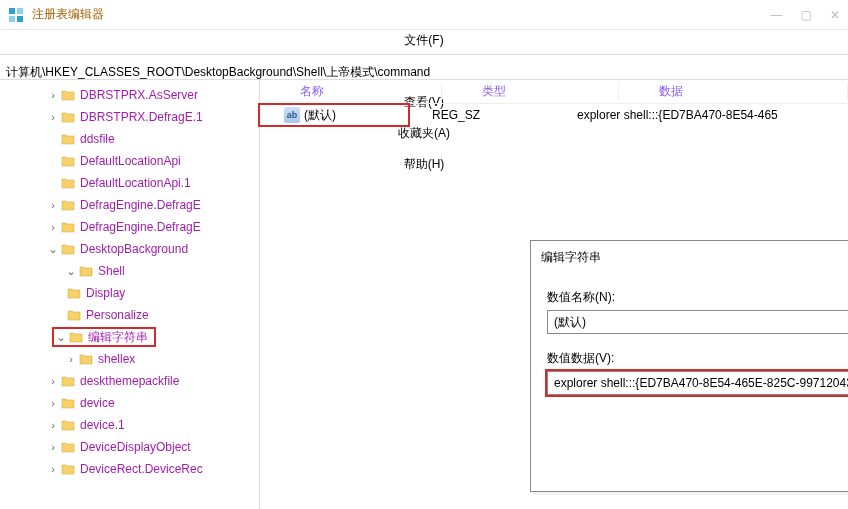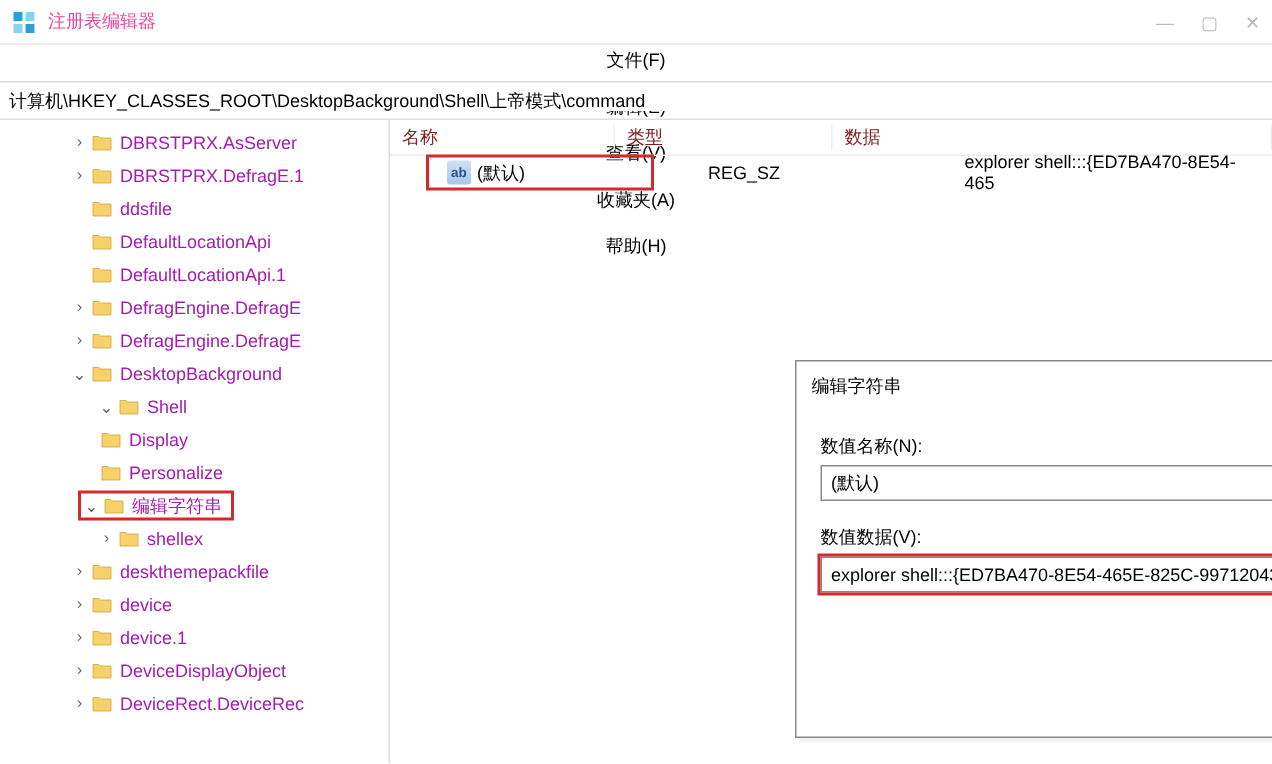--- a/index.html
+++ b/index.html
@@ -1,52 +1,52 @@
 <!DOCTYPE html>
 <html><head>
 <meta charset="utf-8">
 <style>
 * { margin: 0; padding: 0; box-sizing: border-box; font-family: "Microsoft YaHei", "Segoe UI", sans-serif; font-size: 12px; }
 body { width: 848px; height: 509px; background: #fff; position: relative; overflow: hidden; }
 
 .titlebar { height: 30px; display: flex; align-items: center; padding: 0 8px; background: #fff; border-bottom: 1px solid #e8e8e8; }
 .titlebar .app-icon { width: 16px; height: 16px; margin-right: 8px; display: inline-block; }
 .titlebar .app-icon svg { width: 16px; height: 16px; }
-.titlebar .title { color: #ec4899; }
+.titlebar .title { color: #a16207; }
 .titlebar .win-controls { margin-left: auto; display: flex; gap: 18px; color: #bbb; font-size: 14px; }
 .titlebar .win-controls span { cursor: default; }
 
 .menubar { height: 24px; display: flex; align-items: center; padding: 2px 6px; gap: 14px; color: #000; flex-direction: column; }
 .menubar .item { cursor: default; }
 
-.addressbar { height: 26px; display: flex; align-items: center; border-top: 1px solid #ddd; border-bottom: 1px solid #ddd; padding: 0 6px; }
+.addressbar { height: 26px; display: flex; align-items: flex-end; border-top: 1px solid #ddd; border-bottom: 1px solid #ddd; padding: 0 6px; }
 .addressbar input { border: none; outline: none; width: 100%; font-size: 12px; }
 
 .main { display: flex; height: calc(100% - 80px); }
 .tree { width: 260px; border-right: 1px solid #ddd; overflow: hidden; padding-top: 4px; }
 .list { flex: 1; position: relative; }
 
 .tree .row { display: flex; align-items: center; height: 22px; white-space: nowrap; }
 .tree .chev { width: 14px; display: inline-flex; justify-content: center; color: #666; font-size: 11px; }
 .tree .fold { width: 16px; height: 16px; margin-right: 4px; display: inline-flex; align-items: center; justify-content: center; }
 .tree .fold svg { width: 14px; height: 12px; }
 .tree .row .lbl { color: #a21caf; }
 .tree .ind-2 { padding-left: 46px; }
 .tree .ind-3 { padding-left: 64px; }
 .tree .ind-4 { padding-left: 52px; }
 .tree .ind-5 { padding-left: 100px; }
 
 .list-header { display: flex; height: 24px; align-items: center; border-bottom: 1px solid #eee; }
-.list-header .col { padding: 0 8px; border-right: 1px solid #eee; color: #7f1d1d; }
+.list-header .col { padding: 0 8px; border-right: 1px solid #eee; color: #8b5cf6; margin-left: 32px; }
 .list-header .col.name { width: 150px; }
 .list-header .col.type { width: 145px; }
 .list-header .col.data { flex: 1; }
 
 .list-row { display: flex; height: 22px; align-items: center; }
-.list-row .cell { padding: 0 12px; margin-left: 26px; }
+.list-row .cell { padding: 0 24px; }
 .list-row .cell.name { width: 148px; display: flex; align-items: center; }
 .list-row .cell.type { width: 145px; }
 .list-row .cell.data { flex: 1; }
 .reg-icon { width: 16px; height: 16px; margin-right: 4px; display: inline-flex; align-items: center; justify-content: center; }
 .reg-icon span { display:inline-block; width:16px; height:16px; background: linear-gradient(#cfe0f3,#a6c8ec); border-radius:2px; font-size:9px; text-align:center; line-height:16px; color:#2b568a; font-weight:bold; }
 
 .dialog { position: absolute; left: 270px; top: 160px; width: 578px; height: 252px; background: #fff; border: 1px solid #888; box-shadow: 3px 3px 0 rgba(0,0,0,0.05); }
 .dialog .dlg-title { height: 32px; display:flex; align-items:center; padding: 0 10px; }
 .dialog .body { padding: 10px 16px 0; }
 .dialog label { display:block; margin: 6px 0 4px; }

